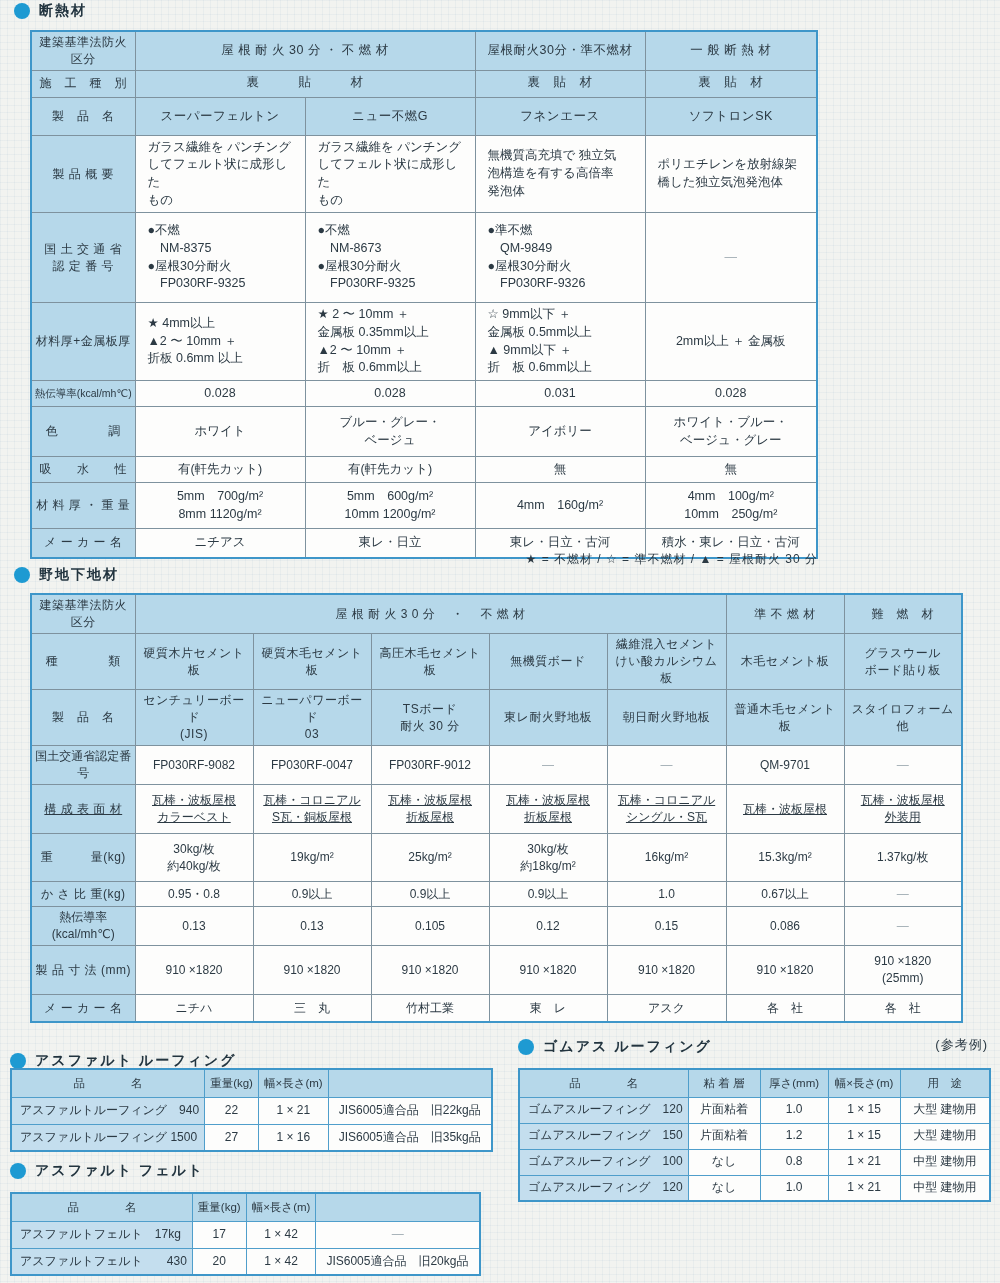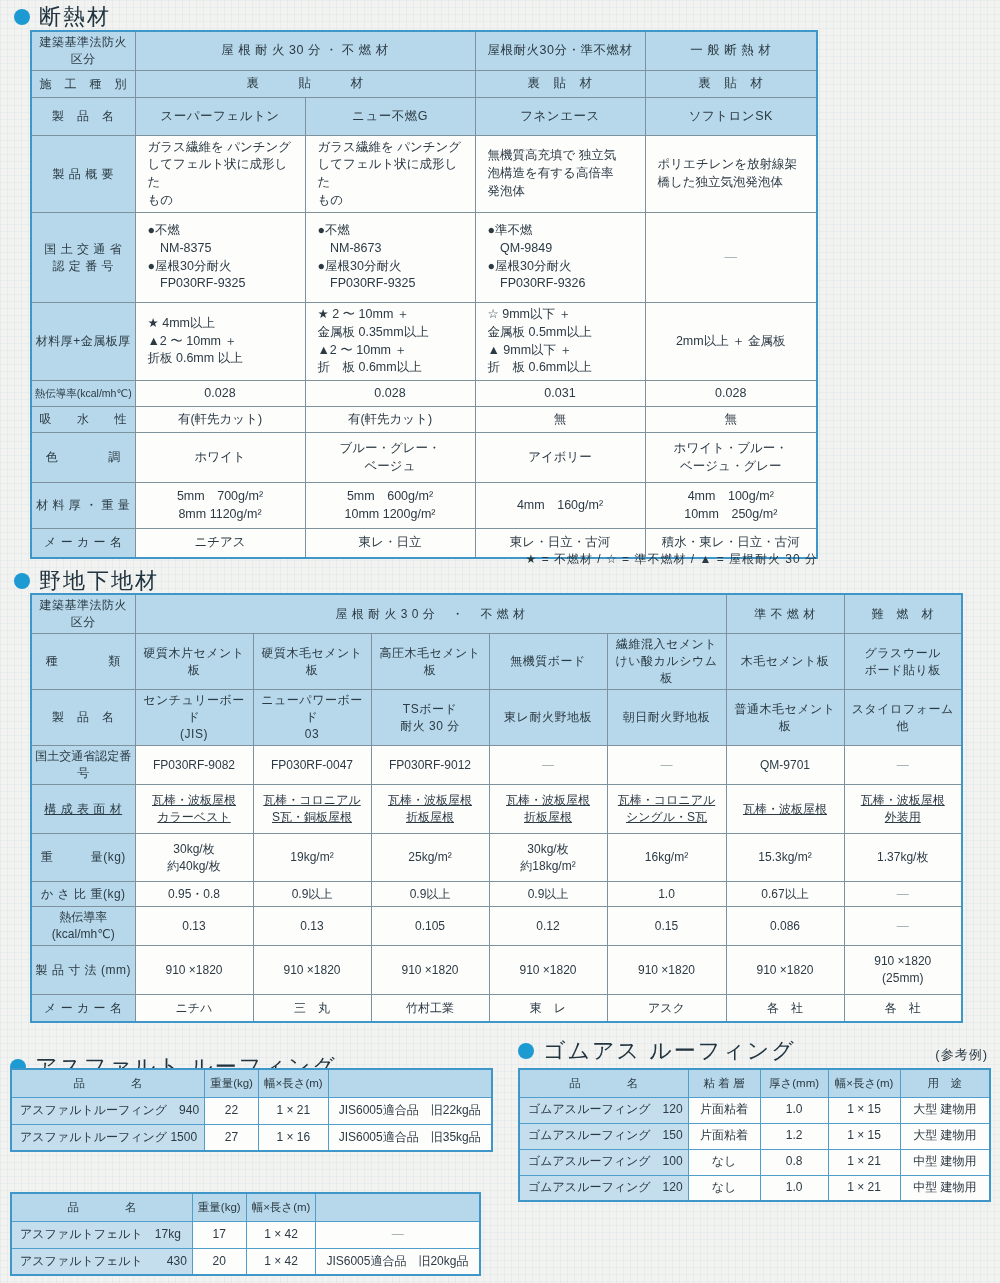--- a/index.html
+++ b/index.html
@@ -9,21 +9,21 @@
     background-color:#f2f3f0;
     background-image:
       linear-gradient(rgba(165,190,210,0.13) 1px, transparent 1px),
       linear-gradient(90deg, rgba(165,190,210,0.13) 1px, transparent 1px);
     background-size:7px 7px;
     overflow:hidden;
     color:#2c3a44;
   }
   .sec-title {
     position:absolute; display:flex; align-items:center; gap:9px;
-    font-size:22px; font-weight:normal; color:#22343f; letter-spacing:2px; white-space:nowrap;
+    font-size:14px; font-weight:bold; color:#22343f; letter-spacing:2px; white-space:nowrap;
   }
   .dot { width:16px; height:16px; border-radius:50%; background:#1e9ad2; flex:0 0 auto; }
   table {
     position:absolute; border-collapse:collapse; table-layout:fixed;
     background:#fdfdfc; border:2px solid #3e96c9;
   }
   td {
     border:1px solid #7e929e;
     font-size:12.5px; line-height:1.42; color:#2c3a44;
     text-align:center; vertical-align:middle;
@@ -67,21 +67,21 @@
         <col style="width: 170px;">
         <col style="width: 172px;">
       </colgroup>
       <tbody>
         <tr style="height: 28px;">
           <td class="lbl">建築基準法防火区分</td>
           <td colspan="2" class="hd">屋 根 耐 火 30 分 ・ 不 燃 材</td>
           <td class="hd">屋根耐火30分・準不燃材</td>
           <td class="hd">一 般 断 熱 材</td>
         </tr>
-        <tr style="height: 27px;">
+        <tr style="height: 27px; font-family: Liberation Mono, monospace;">
           <td class="lbl">施　工　種　別</td>
           <td colspan="2" class="hd">裏　　　貼　　　材</td>
           <td class="hd">裏　貼　材</td>
           <td class="hd">裏　貼　材</td>
         </tr>
         <tr style="height: 38px;">
           <td class="lbl">製　品　名</td>
           <td class="hd">スーパーフェルトン</td>
           <td class="hd">ニュー不燃G</td>
           <td class="hd">フネンエース</td>
@@ -133,35 +133,35 @@
 折　板 0.6mm以上</td>
           <td class="lt ctr">2mm以上 ＋ 金属板</td>
         </tr>
         <tr style="height: 26px;">
           <td class="lbl sm">熱伝導率(kcal/mh℃)</td>
           <td class="">0.028</td>
           <td class="">0.028</td>
           <td class="">0.031</td>
           <td class="">0.028</td>
         </tr>
-        <tr style="height: 26px;">
-          <td class="lbl">吸　　水　　性</td>
-          <td class="">有(軒先カット)</td>
-          <td class="">有(軒先カット)</td>
-          <td class="">無</td>
-          <td class="">無</td>
-        </tr>
         <tr style="height: 50px;">
           <td class="lbl">色　　　　調</td>
           <td class="">ホワイト</td>
           <td class="">ブルー・グレー・
 ベージュ</td>
           <td class="">アイボリー</td>
           <td class="">ホワイト・ブルー・
 ベージュ・グレー</td>
+        </tr>
+        <tr style="height: 26px;">
+          <td class="lbl">吸　　水　　性</td>
+          <td class="">有(軒先カット)</td>
+          <td class="">有(軒先カット)</td>
+          <td class="">無</td>
+          <td class="">無</td>
         </tr>
         <tr style="height: 46px;">
           <td class="lbl">材 料 厚 ・ 重 量</td>
           <td class="">5mm　700g/m²
 8mm 1120g/m²</td>
           <td class="">5mm　600g/m²
 10mm 1200g/m²</td>
           <td class="">4mm　160g/m²</td>
           <td class="">4mm　100g/m²
 10mm　250g/m²</td>
@@ -333,20 +333,24 @@
         </tr>
         <tr style="height: 27px; margin-top: 40px;">
           <td class="name">アスファルトルーフィング 1500</td>
           <td class="">27</td>
           <td class="">1 × 16</td>
           <td class="note">JIS6005適合品　旧35kg品</td>
         </tr>
       </tbody>
     </table>
 
+  <div class="sec-title" style="left:10px; top:1162px;">
+    <span class="dot"></span>
+    <span>アスファルト フェルト</span>
+  </div>
   <table class="bt" style="left:10px; top:1192px;">
       <colgroup>
         <col style="width: 176px;">
         <col style="width: 52px;">
         <col style="width: 62px;">
         <col style="width: 164px;">
       </colgroup>
       <tbody>
         <tr style="height: 28px;">
           <td class="hd">品　　　　名</td>

